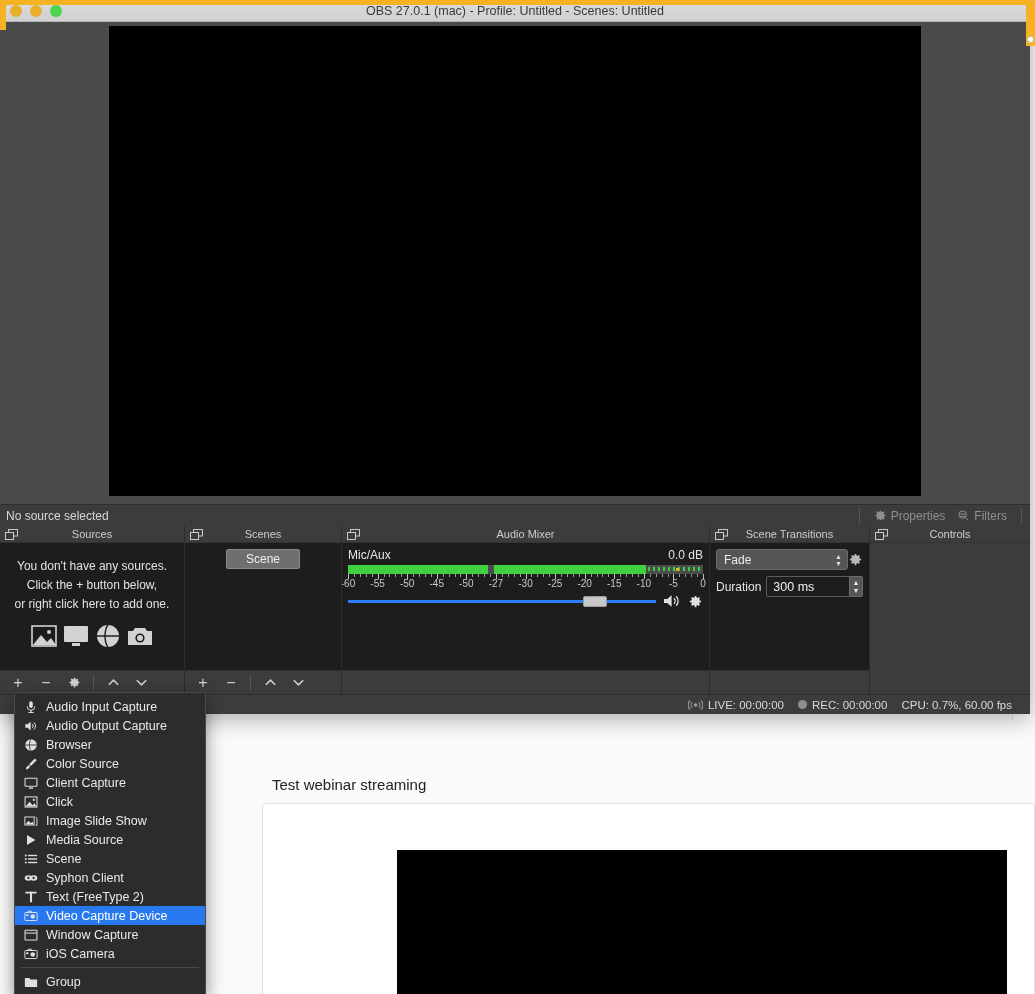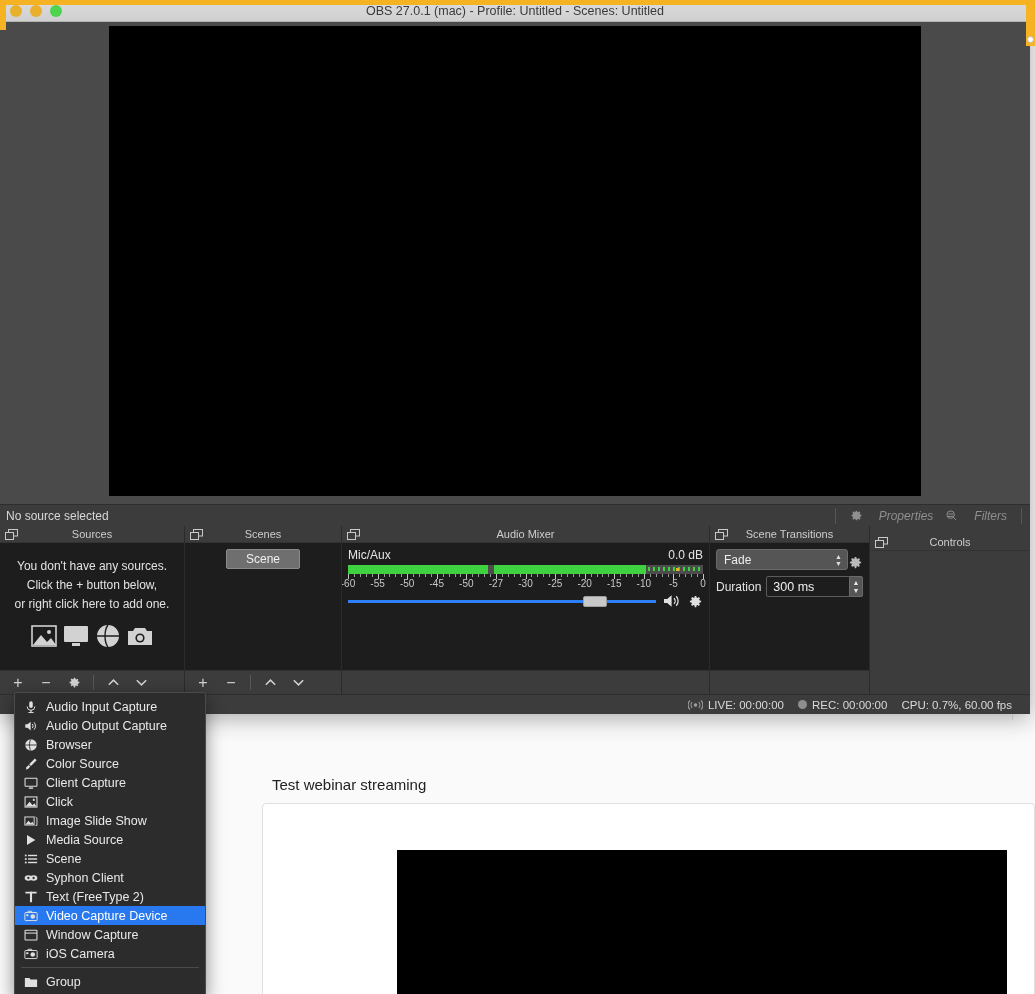--- a/index.html
+++ b/index.html
@@ -114,22 +114,22 @@
   .src-toolbar {
     flex: 0 0 22px; height: 22px;
     background: #3c3c3c;
     display: flex; align-items: center;
     border-top: 1px solid #2e2e2e;
     font-size: 12px; color: #d8d8d8;
   }
   .src-status { padding-left: 6px; flex: 0 0 auto; }
   .tb-sep { width: 1px; height: 16px; background: #565656; margin: 0 8px; }
   .tb-btn {
-    display: flex; align-items: center; gap: 16px;
-    color: #8f8f8f; font-size: 12px; padding: 0 6px; height: 20px; font-style: italic;
+    display: flex; align-items: center; gap: 4px;
+    color: #8f8f8f; font-size: 12px; padding: 0 6px; height: 20px;
   }
   .tb-ico { display: inline-flex; width: 13px; height: 13px; }
 
   
   .docks {
     flex: 0 0 168px; height: 168px;
     display: flex; background: #3c3c3c;
   }
   .dock { display: flex; flex-direction: column; border-right: 1px solid #2b2b2b; }
   .dock:last-child { border-right: none; }
@@ -207,21 +207,21 @@
   .vol-track { flex: 1 1 auto; position: relative; height: 14px; }
   .vol-line { position: absolute; left: 0; top: 6px; height: 3px; background: #2d7ff9; width: 100%; }
   .vol-handle {
     position: absolute; right: 0px; top: 2px; width: 24px; height: 11px;
     background: #c8c8c8; border-radius: 2px; border: 1px solid #9d9d9d;
   }
 
   
   .dock-trans { width: 160px; }
   .trans-body { padding: 6px 6px 0 6px; }
-  .combo-row { display: flex; align-items: flex-end; gap: 0; }
+  .combo-row { display: flex; align-items: center; gap: 0; }
   .combo {
     flex: 1 1 auto; height: 21px; background: #555; border: 1px solid #6a6a6a;
     border-radius: 3px; color: #ededed; font-size: 12px;
     display: flex; align-items: center; padding-left: 7px; position: relative;
   }
   .combo-arrows {
     position: absolute; right: 3px; top: 2px; width: 11px; height: 15px;
     display: flex; flex-direction: column; align-items: center; justify-content: center;
     color: #ddd; font-size: 7px; line-height: 7px;
   }
@@ -233,21 +233,21 @@
     display: flex; align-items: center; padding-left: 6px; position: relative;
   }
   .spin-arrows {
     position: absolute; right: -1px; top: -1px; width: 14px; height: 21px;
     background: #555; border: 1px solid #6a6a6a; border-radius: 2px;
     display: flex; flex-direction: column; align-items: center; justify-content: center;
     color: #e5e5e5; font-size: 7px; line-height: 8px;
   }
 
   
-  .dock-controls { width: 160px; flex: 1 1 auto; margin-top: 8px; }
+  .dock-controls { width: 160px; flex: 1 1 auto; }
   .ctl-body { padding: 3px 6px; display: flex; flex-direction: column; gap: 3px; background: #1d1d1d; }
   .ctl-btn {
     height: 22px; background: #4b4b4b; border: 1px solid #5a5a5a; border-radius: 2px;
     color: #ededed; font-size: 12.5px;
     display: flex; align-items: center; justify-content: center;
   }
 
   
   .statusbar {
     flex: 0 0 20px; height: 20px; background: #3c3c3c;

